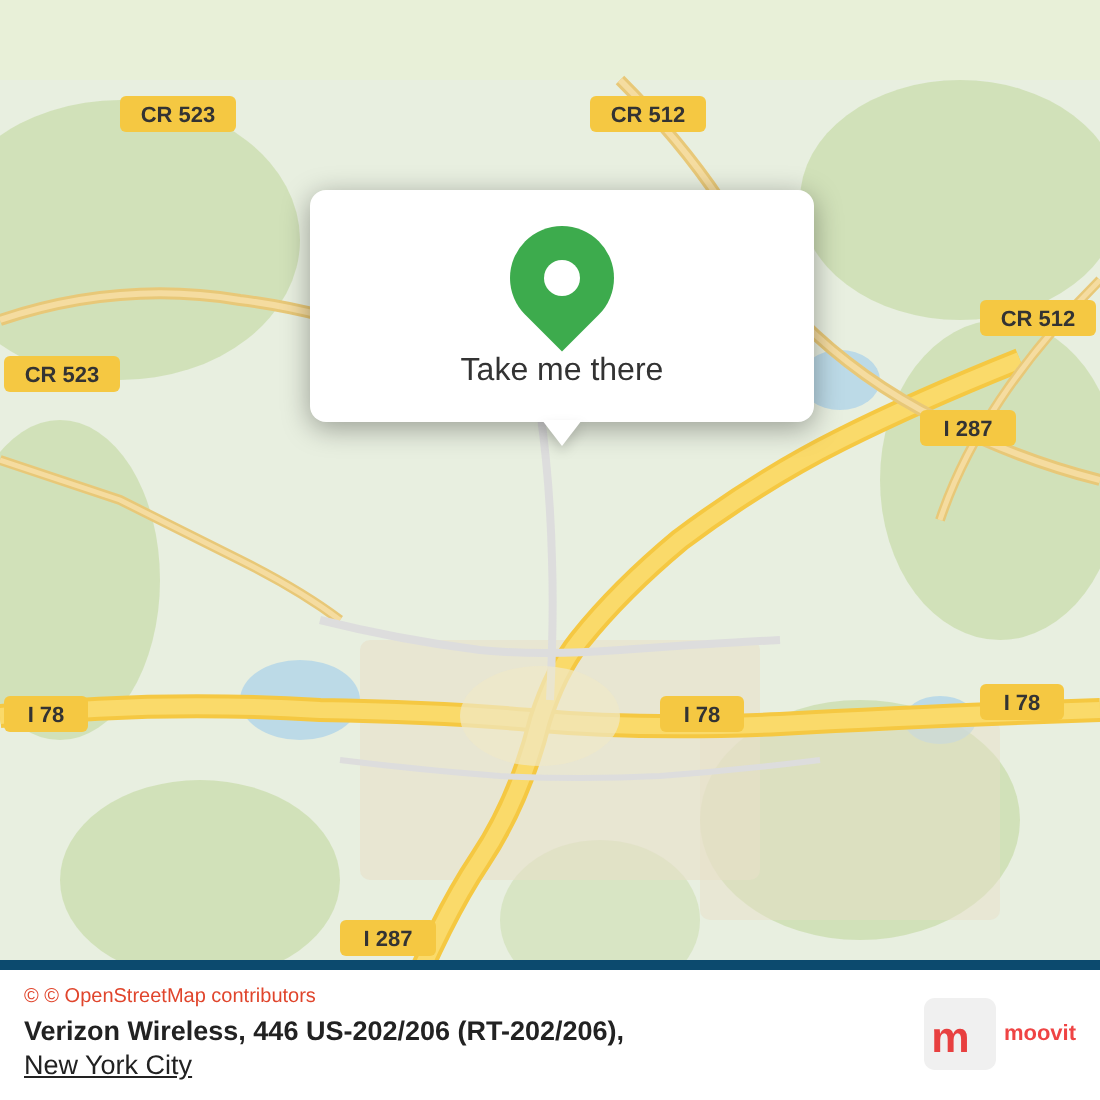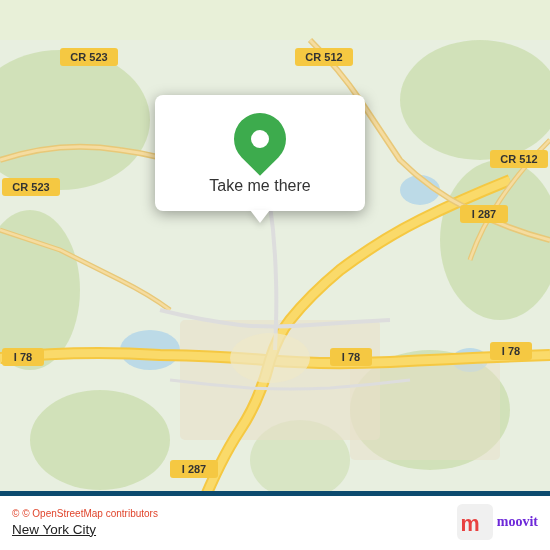--- a/index.html
+++ b/index.html
@@ -23,21 +23,21 @@
       position: absolute;
       top: 0; left: 0;
       width: 100%; height: 100%;
     }
 
     
     #popup-card {
       position: absolute;
       top: 95px;
       left: 155px;
-      width: 210px;
+      width: 252px;
       background: #fff;
       border-radius: 8px;
       box-shadow: 0 3px 14px rgba(0,0,0,0.35);
       display: flex;
       flex-direction: column;
       align-items: center;
       padding: 18px 18px 16px 18px;
       z-index: 10;
     }
 
@@ -133,24 +133,23 @@
       align-items: center;
       gap: 4px;
     }
 
     #moovit-m {
       width: 36px;
       height: 36px;
     }
 
     #moovit-text {
-      font-size: 14px;
+      font-size: 11px;
       font-weight: 700;
-      color: #6d28d9;
-      font-family: Liberation Serif, serif;
+      color: #ef4444;
     }
   </style>
 </head>
 <body>
 
 <div id="map-container">
 
   <svg id="map-svg" viewBox="0 0 550 470" xmlns="http://www.w3.org/2000/svg">
 
     <rect width="550" height="470" fill="#e8efe0"></rect>
@@ -229,20 +228,21 @@
     </div>
     <button id="take-me-there-btn">Take me there</button>
   </div>
 
   <div id="bottom-bar">
     <div id="bottom-left">
       <div id="osm-credit">
         <span>©</span>
         <span>© OpenStreetMap contributors</span>
       </div>
+      <div id="location-title">Verizon Wireless, 446 US-202/206 (RT-202/206),</div>
       <div id="location-subtitle">New York City</div>
     </div>
     <div id="moovit-logo">
       <svg id="moovit-m" viewBox="0 0 40 40" xmlns="http://www.w3.org/2000/svg">
         <rect width="40" height="40" rx="6" fill="#f0f0f0"></rect>
 
         <text x="4" y="30" font-family="Arial" font-size="24" font-weight="900" fill="#e84040">m</text>
       </svg>
       <span id="moovit-text">moovit</span>
     </div>

